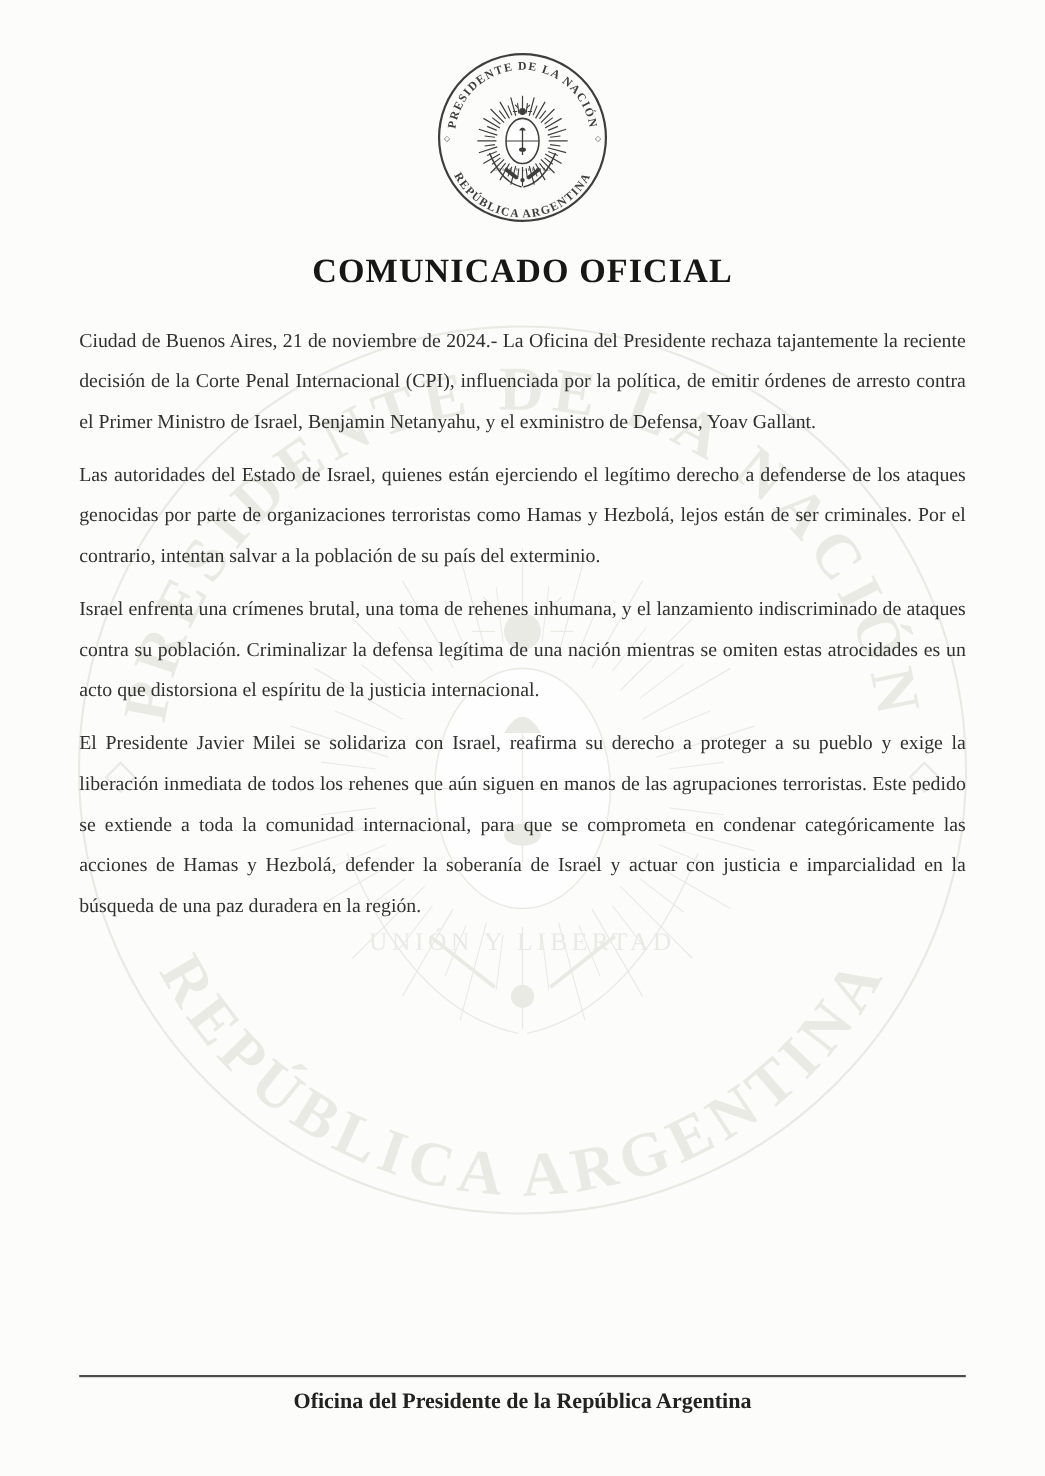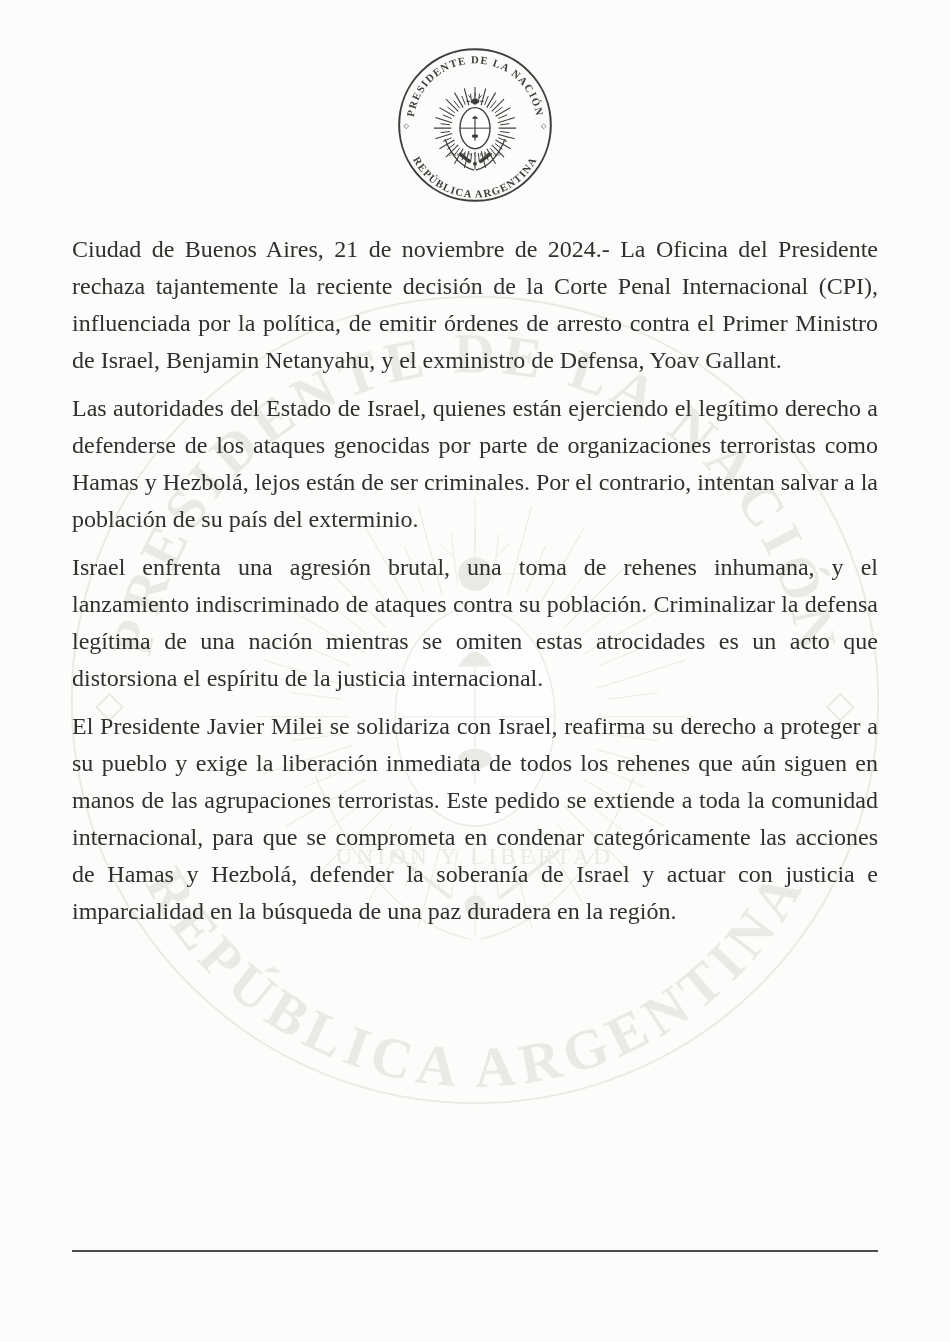--- a/index.html
+++ b/index.html
@@ -43,21 +43,21 @@
     letter-spacing:1px;
     color:#171716;
   }
 
   
   main.body-text {
     margin:27px 72px 0;
   }
   main.body-text p {
     margin:0 0 11px;
-    font-size:24px;
+    font-size:18px;
     line-height:37px;
     text-align:justify;
     color:#30302e;
   }
   main.body-text p:last-child { margin-bottom:0; }
 
   
   .footer {
     position:absolute;
     left:72px; right:72px;
@@ -146,27 +146,29 @@
     <use href="#seal-sym"></use>
   </svg>
 
   <div class="content-layer">
     <header>
       <div class="seal-wrap">
         <svg viewBox="0 0 200 200" width="158" height="158">
           <use href="#seal-sym"></use>
         </svg>
       </div>
+      <h1 class="title">COMUNICADO OFICIAL</h1>
     </header>
 
     <main class="body-text">
       <p>Ciudad de Buenos Aires, 21 de noviembre de 2024.- La Oficina del Presidente rechaza tajantemente la reciente decisión de la Corte Penal Internacional (CPI), influenciada por la política, de emitir órdenes de arresto contra el Primer Ministro de Israel, Benjamin Netanyahu, y el exministro de Defensa, Yoav Gallant.</p>
       <p>Las autoridades del Estado de Israel, quienes están ejerciendo el legítimo derecho a defenderse de los ataques genocidas por parte de organizaciones terroristas como Hamas y Hezbolá, lejos están de ser criminales. Por el contrario, intentan salvar a la población de su país del exterminio.</p>
-      <p>Israel enfrenta una agresión brutal, una toma de rehenes inhumana, y el lanzamiento indiscriminado de ataques contra su población. Criminalizar la defensa legítima de una nación mientras se omiten estas atrocidades es un acto que distorsiona el espíritu de la justicia internacional.</p>
+      <p>Israel enfrenta una crímenes brutal, una toma de rehenes inhumana, y el lanzamiento indiscriminado de ataques contra su población. Criminalizar la defensa legítima de una nación mientras se omiten estas atrocidades es un acto que distorsiona el espíritu de la justicia internacional.</p>
       <p>El Presidente Javier Milei se solidariza con Israel, reafirma su derecho a proteger a su pueblo y exige la liberación inmediata de todos los rehenes que aún siguen en manos de las agrupaciones terroristas. Este pedido se extiende a toda la comunidad internacional, para que se comprometa en condenar categóricamente las acciones de Hamas y Hezbolá, defender la soberanía de Israel y actuar con justicia e imparcialidad en la búsqueda de una paz duradera en la región.</p>
     </main>
   </div>
 
   <div class="footer">
     <hr class="footer-rule">
+    <div class="footer-text">Oficina del Presidente de la República Argentina</div>
   </div>
 
 </div>
 
 </body></html>

